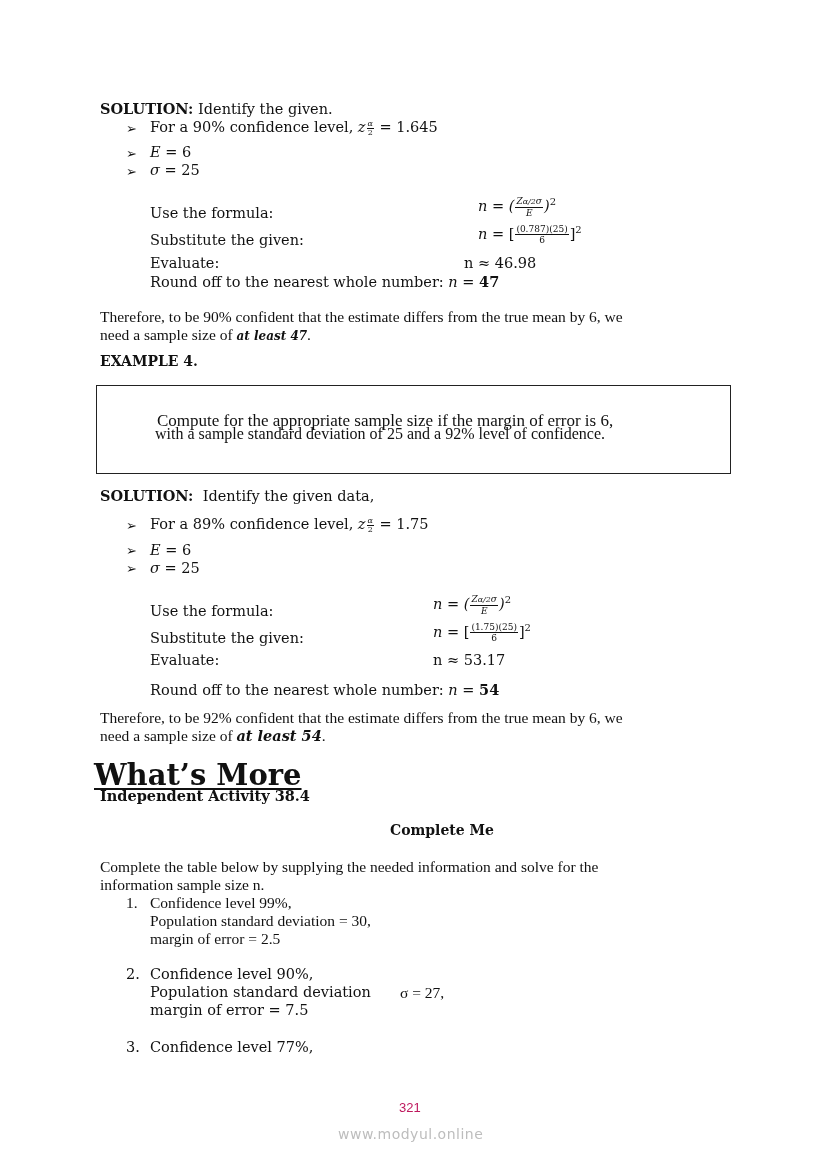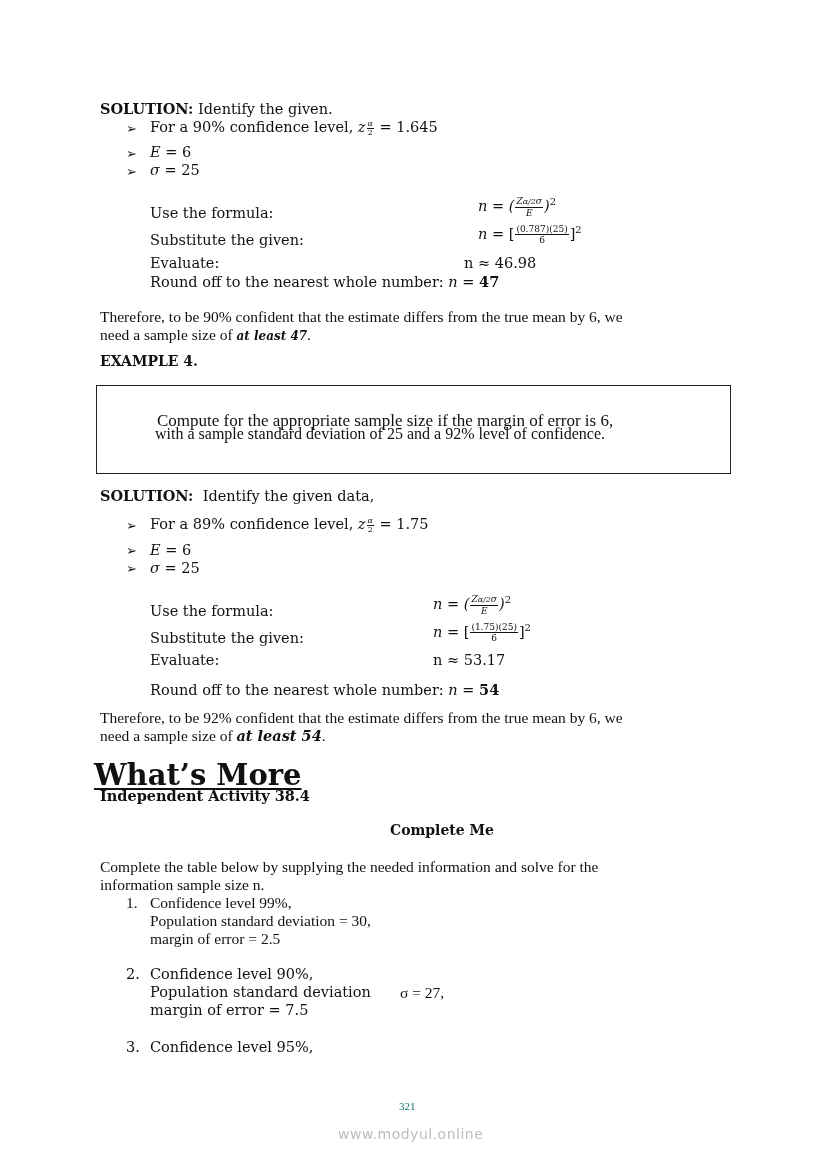--- a/index.html
+++ b/index.html
@@ -11,21 +11,21 @@
   .num { font-style:normal; }
   .arrow { position:absolute; font-family:"DejaVu Sans", sans-serif; font-size:13px; }
   .sub { font-size:8px; position:relative; }
   .frac { display:inline-block; vertical-align:middle; text-align:center; font-size:9px; line-height:10px; margin:0 1px; }
   .frac .top { display:block; border-bottom:1px solid #111; padding:0 1px; }
   .frac .bot { display:block; }
   .sup { font-size:10px; vertical-align:super; }
   .para { font-family:"Liberation Serif", serif; font-size:15.5px; }
   .box { position:absolute; left:96px; top:385px; width:633px; height:87px; border:1.5px solid #222; }
   .heading { font-family:"DejaVu Serif", serif; font-weight:bold; font-size:29px; text-decoration:underline; text-underline-offset:3px; }
-  .footer-num { font-family:Liberation Serif, serif; font-size:11px; color:#0f766e; }
+  .footer-num { font-family:Liberation Sans, sans-serif; font-size:13px; color:#be185d; }
   .footer-url { font-family:"DejaVu Sans", sans-serif; font-size:14px; color:#bdbdbd; letter-spacing:0.5px; }
   .ital-b { font-style:italic; font-weight:bold; }
 </style>
 </head>
 <body>
 
 <div class="abs" style="left:100px;top:100px;">
   <span class="b">SOLUTION:</span>
   <span>Identify the given.</span>
 </div>
@@ -136,16 +136,16 @@
 <div class="abs para" style="left:150px;top:912px;">Population standard deviation = 30,</div>
 <div class="abs para" style="left:150px;top:930px;">margin of error =  2.5</div>
 
 <div class="abs" style="left:126px;top:966px;">2.</div>
 <div class="abs" style="left:150px;top:966px;">Confidence level 90%,</div>
 <div class="abs" style="left:150px;top:984px;">Population standard deviation</div>
 <div class="abs para" style="left:400px;top:984px;">σ = 27,</div>
 <div class="abs" style="left:150px;top:1002px;">margin of error = 7.5</div>
 
 <div class="abs" style="left:126px;top:1039px;">3.</div>
-<div class="abs" style="left:150px;top:1039px;">Confidence level 95%,</div>
+<div class="abs" style="left:150px;top:1039px;">Confidence level 77%,</div>
 
 <div class="abs footer-num" style="left:399px;top:1100px;">321</div>
 <div class="abs footer-url" style="left:338px;top:1126px;">www.modyul.online</div>
 
 </body></html>

